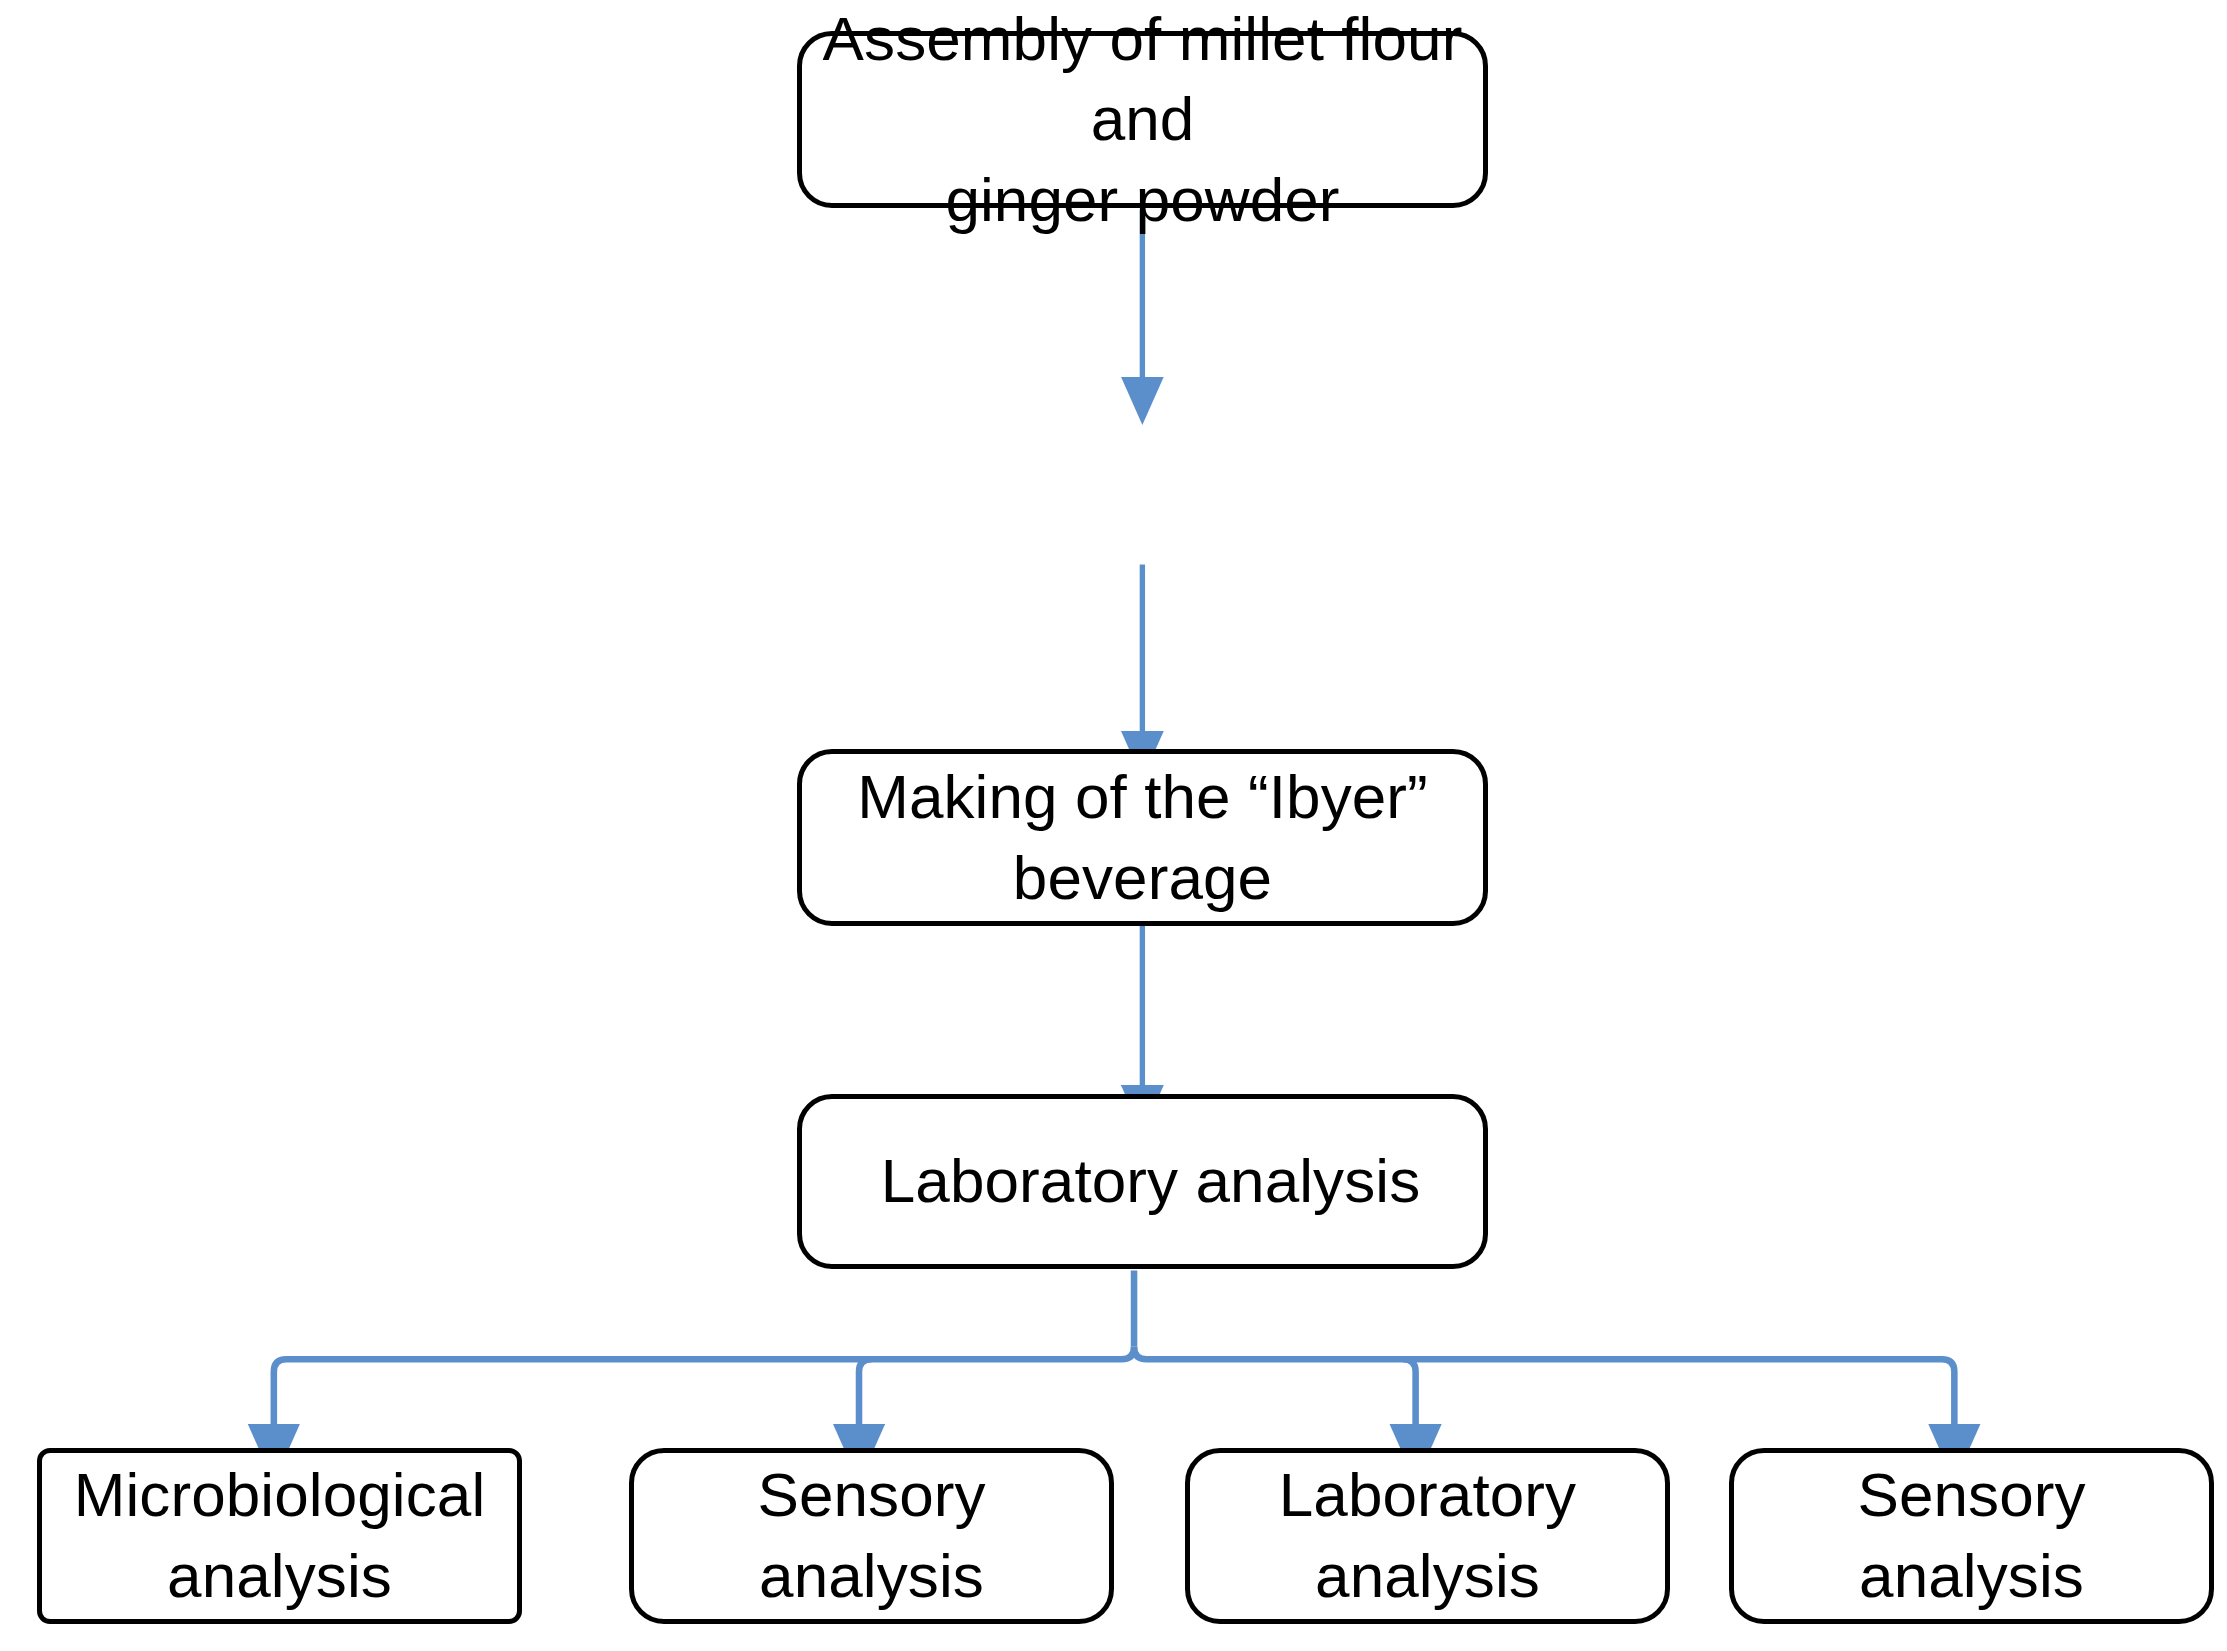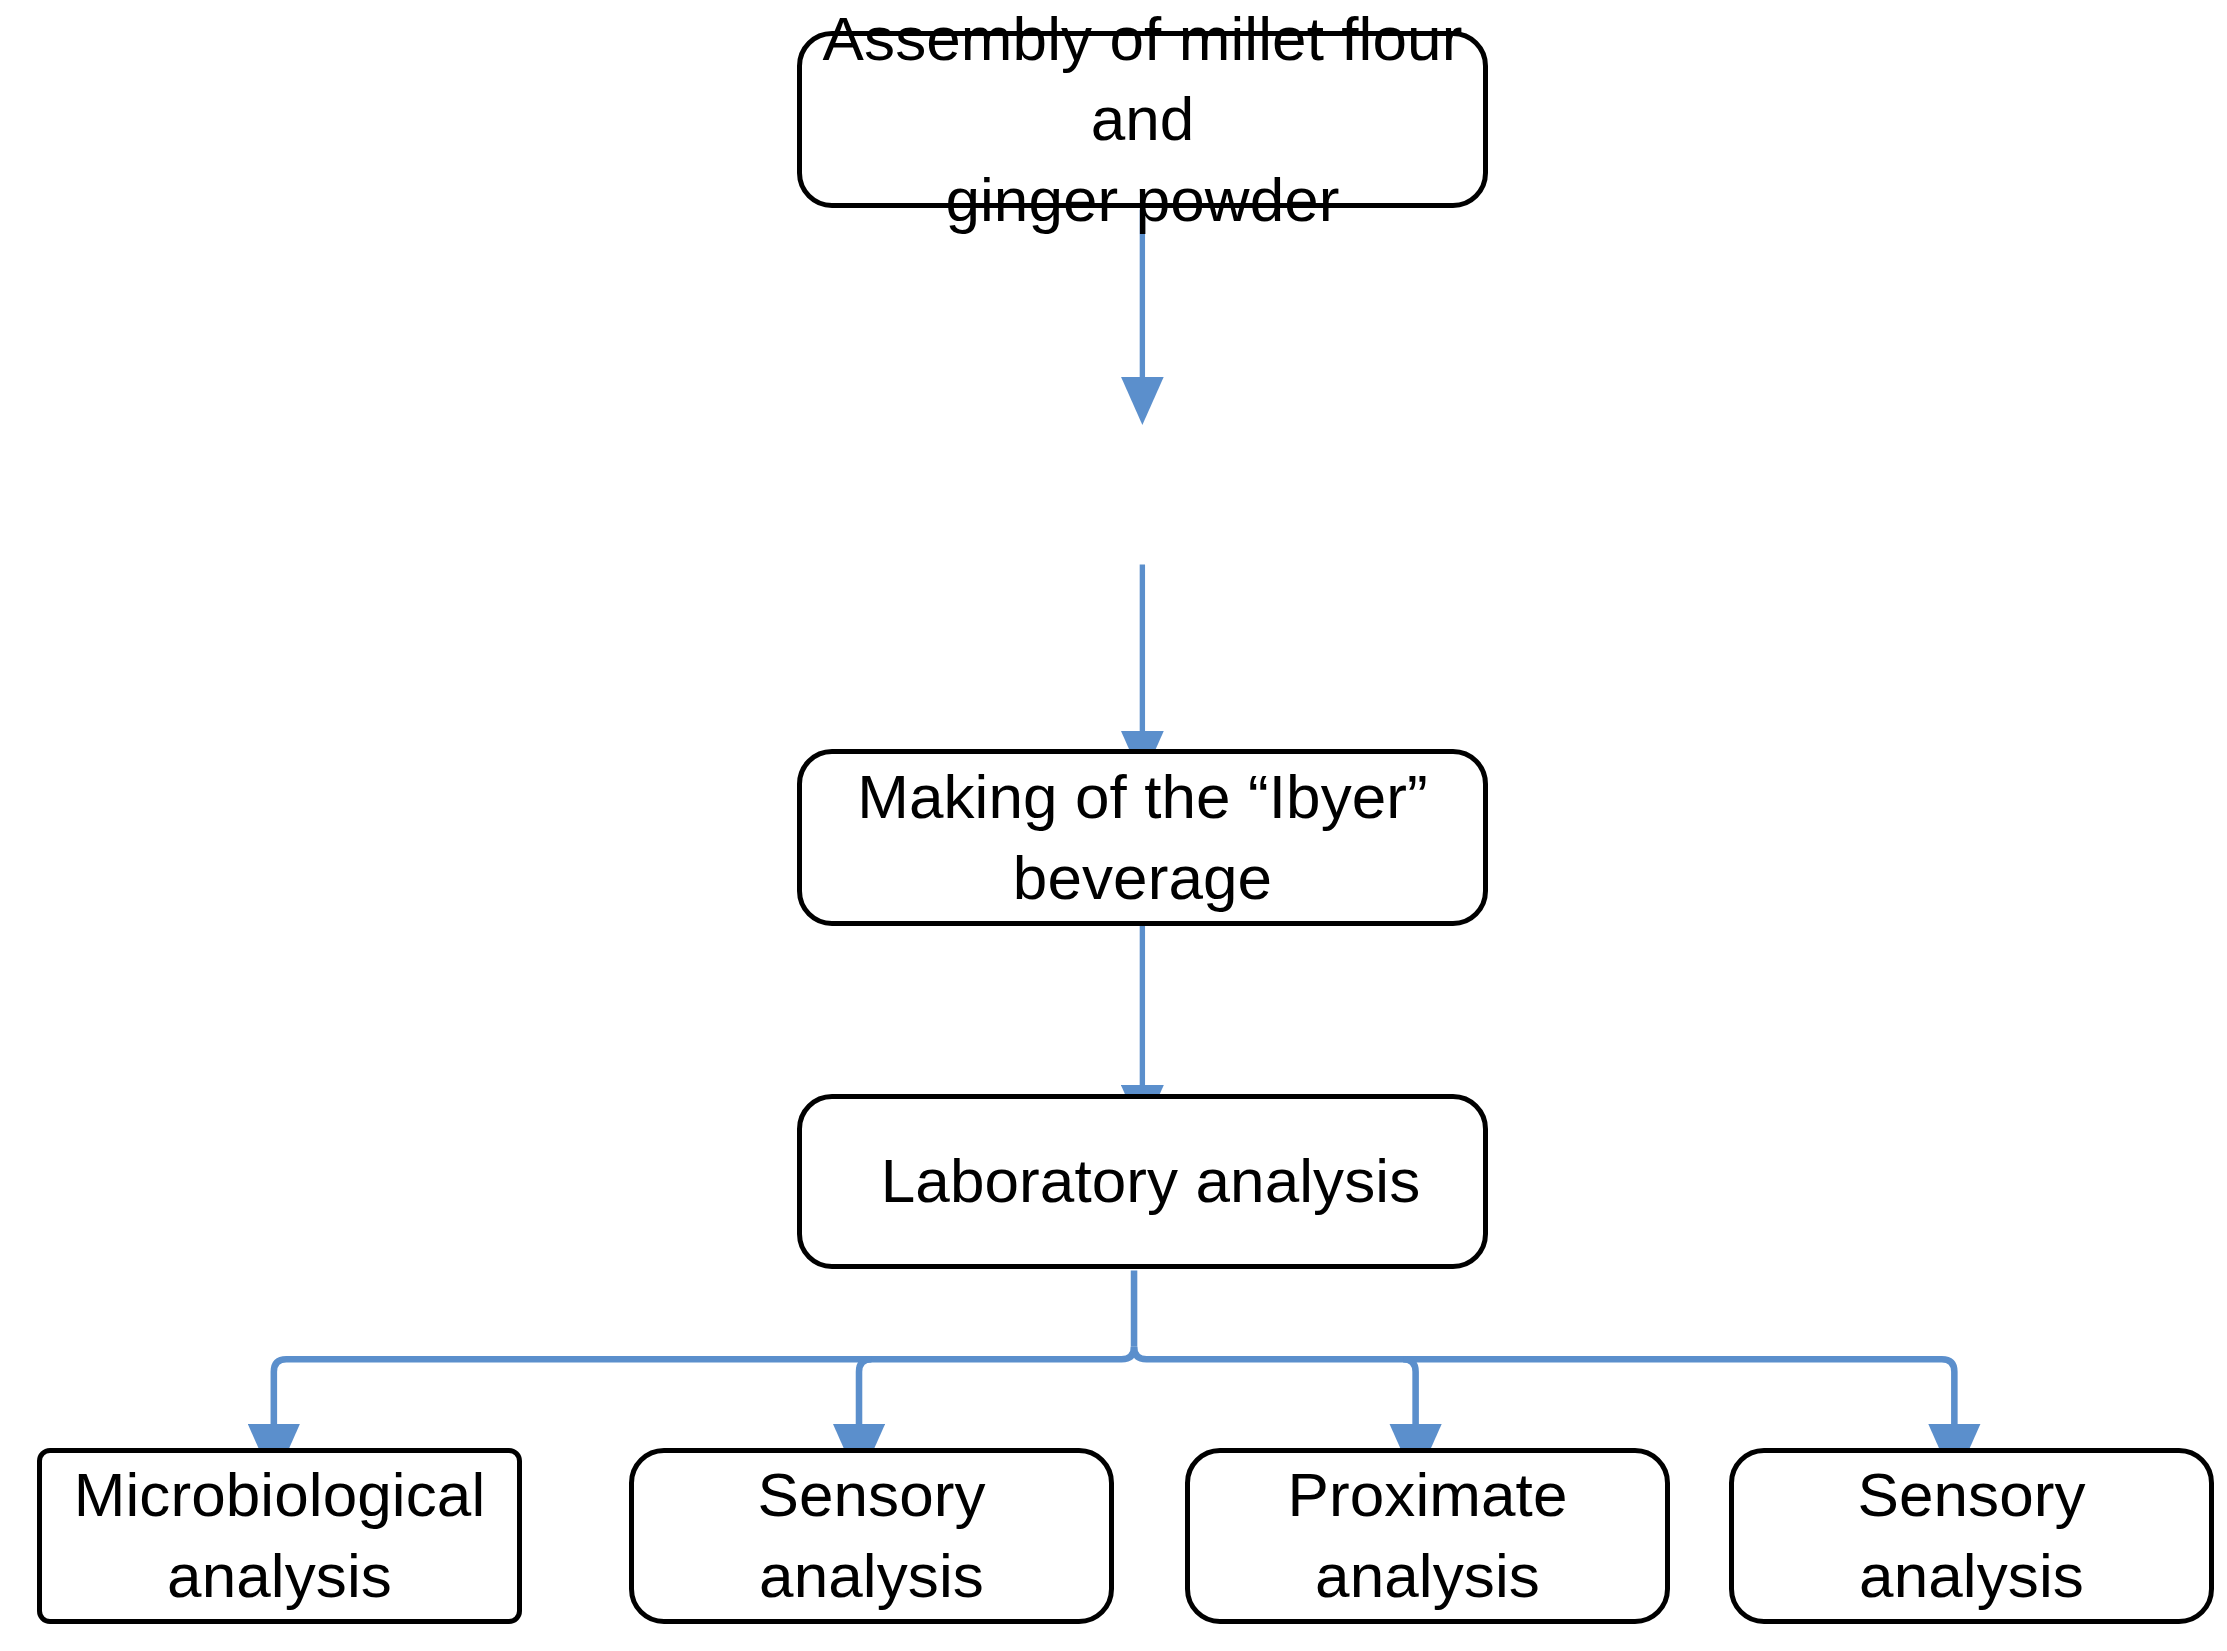--- a/index.html
+++ b/index.html
@@ -103,21 +103,21 @@
     <span class="node-text">Microbiological
 analysis</span>
   </div>
 
   <div class="node" id="node-pasting">
     <span class="node-text">Sensory
 analysis</span>
   </div>
 
   <div class="node" id="node-proximate">
-    <span class="node-text">Proximate
+    <span class="node-text">Laboratory
 analysis</span>
   </div>
 
   <div class="node" id="node-sensory">
     <span class="node-text">Sensory
 analysis</span>
   </div>
 
 </div>
 

